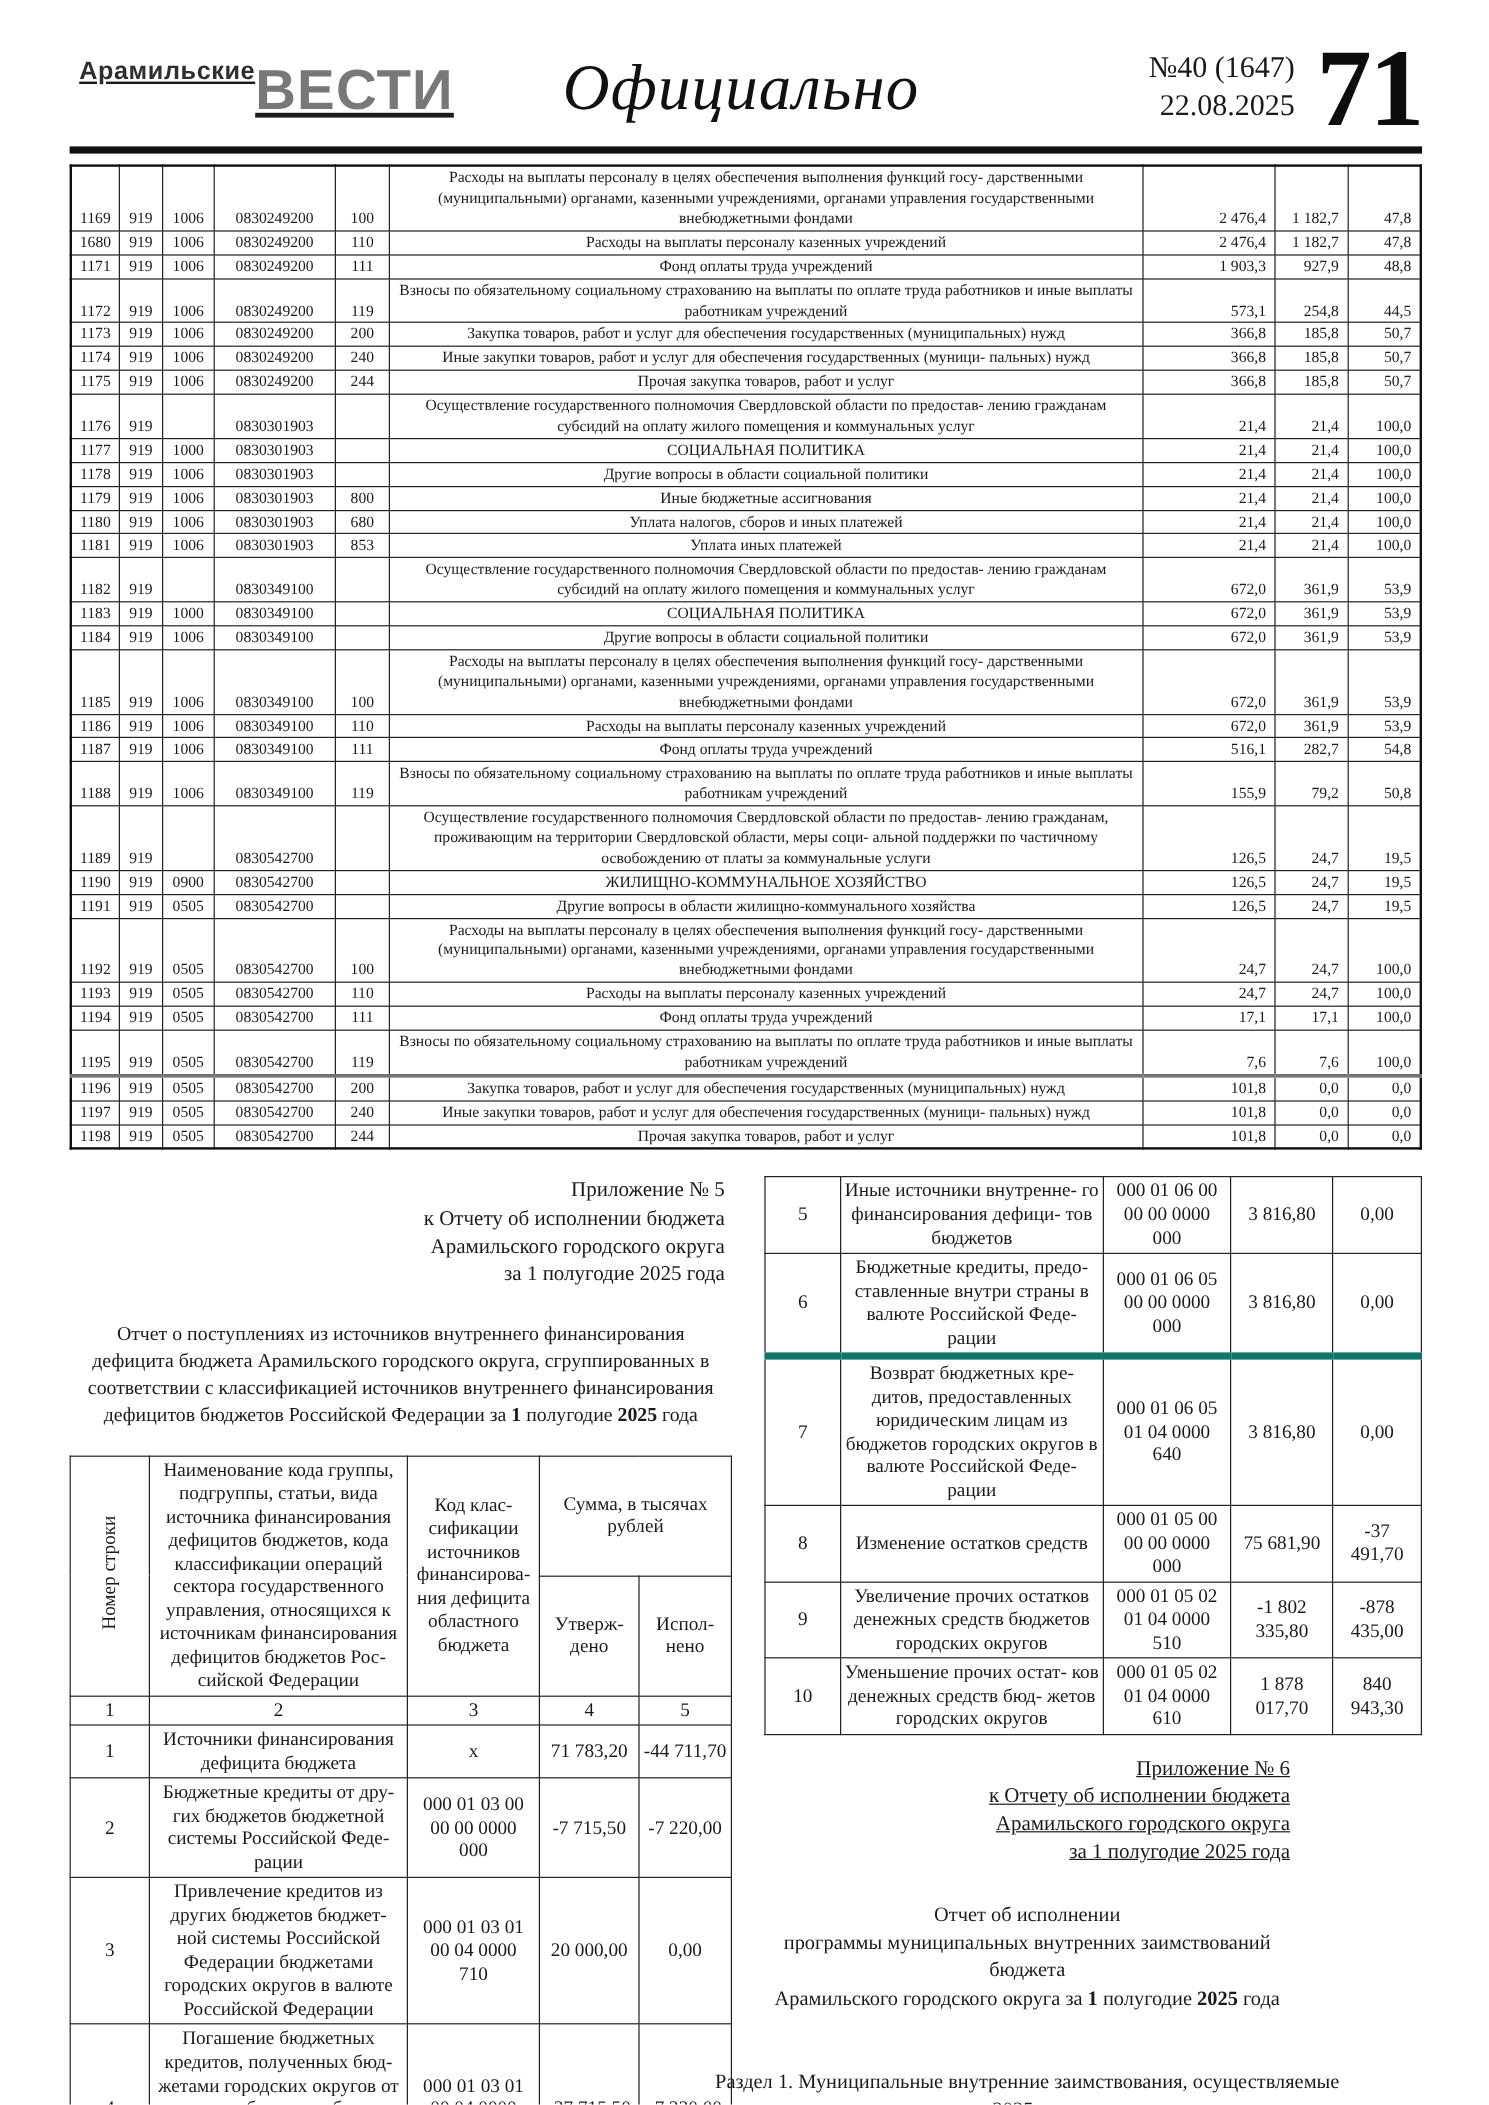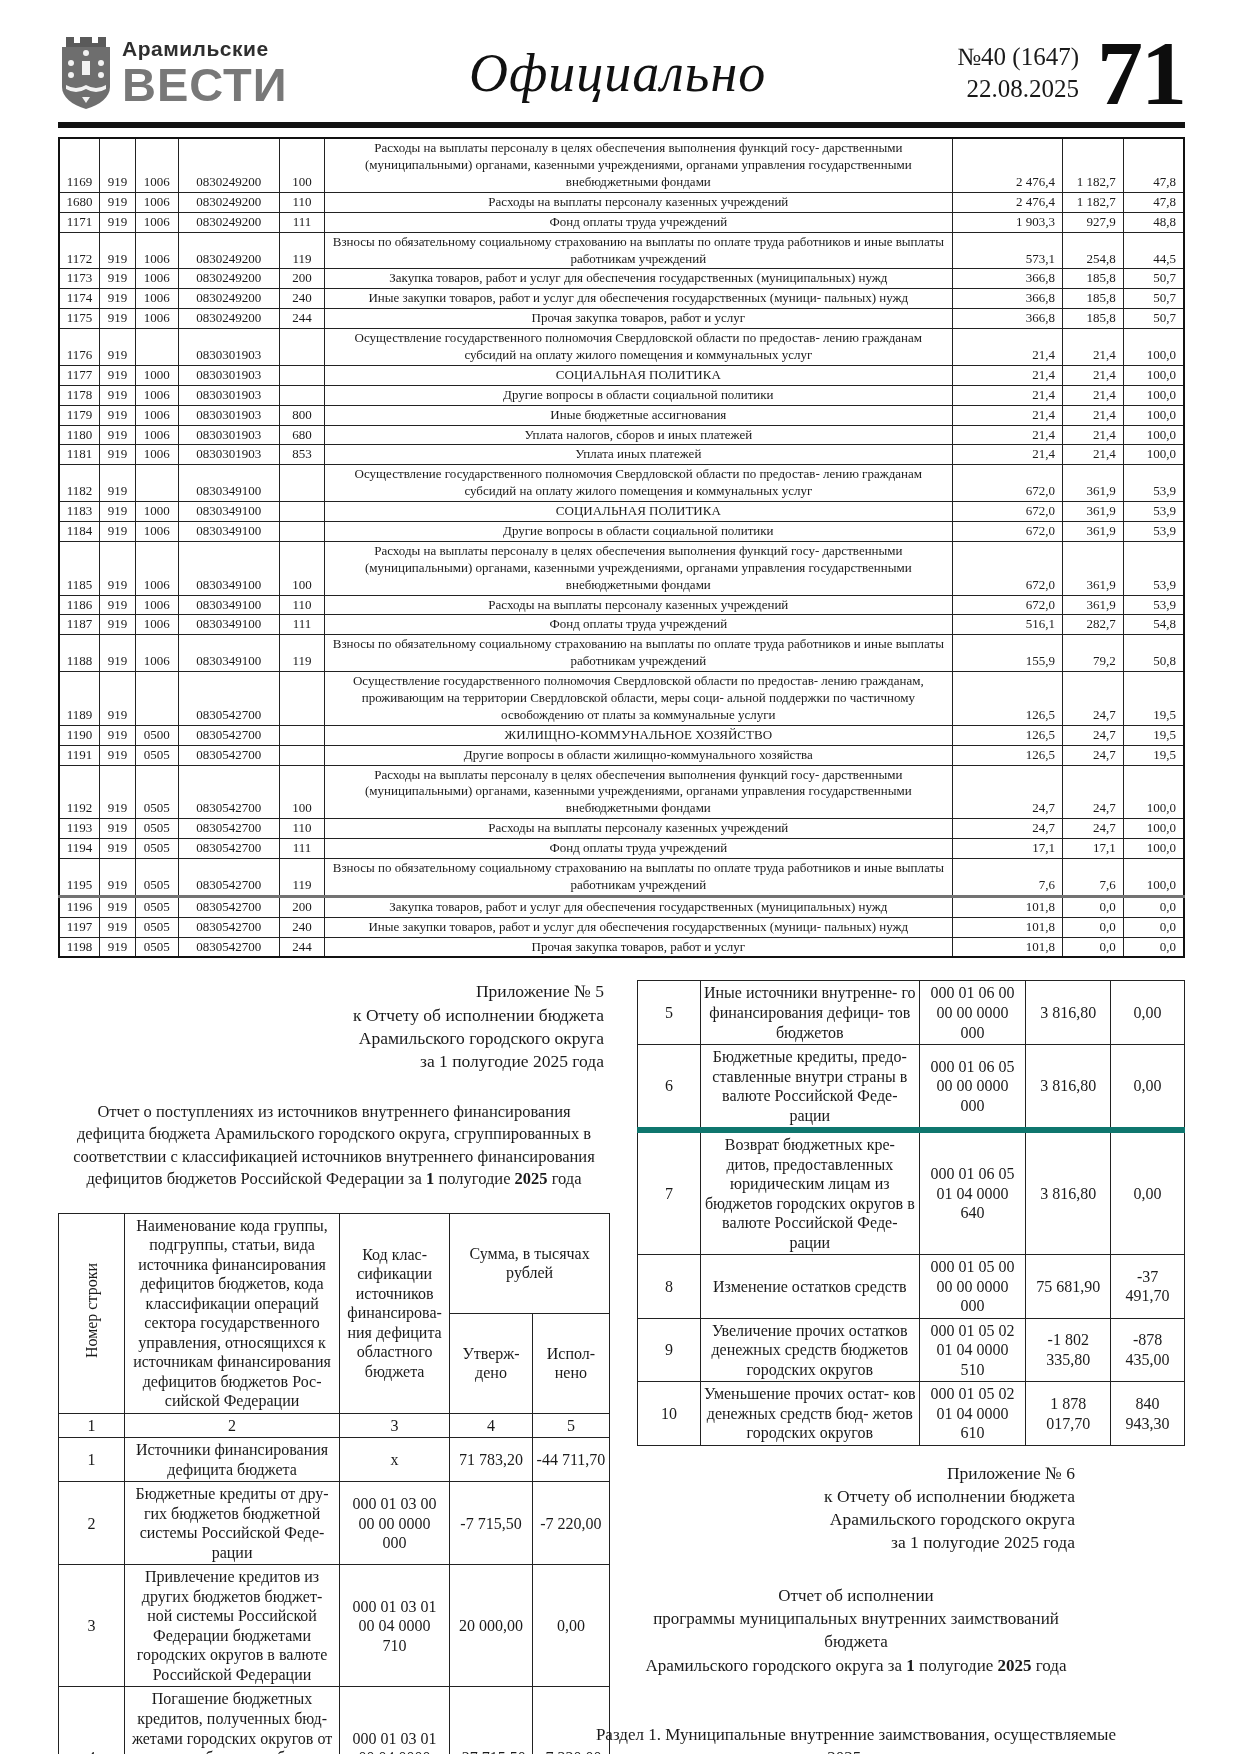--- a/index.html
+++ b/index.html
@@ -5,21 +5,21 @@
   html,body { margin:0; padding:0; background:#ffffff; }
   .page {
     width:1241px; height:1754px; box-sizing:border-box;
     margin:0 auto; background:#fff; color:#1a1a1a;
     font-family:"Liberation Serif", serif;
     padding:34px 56px 20px 58px; position:relative; overflow:hidden;
   }
   
   .masthead { display:flex; align-items:center; }
   .brand { display:flex; align-items:center; gap:8px; width:250px; }
-  .brand-text { display:flex; flex-direction:column; line-height:1; }
+  .brand-text { display:flex; flex-direction:row; line-height:1;text-decoration:underline; }
   .brand-top { font-family:"Liberation Sans", sans-serif; font-weight:bold; font-size:21px; color:#2e2e2e; letter-spacing:.5px; }
   .brand-bottom { font-family:"Liberation Sans", sans-serif; font-weight:bold; font-size:47px; color:#787878; letter-spacing:1px; margin-top:2px; }
   .section-title { flex:1; text-align:center; font-style:italic; font-size:54px; letter-spacing:1px; color:#111; padding-right:30px; }
   .issue-block { text-align:right; font-size:25px; line-height:1.3; white-space:nowrap; padding-right:18px; }
   .page-number { font-size:92px; font-weight:bold; line-height:.85; letter-spacing:-2px; color:#0d0d0d; }
   .head-rule { height:6px; background:#111; margin-top:10px; }
   
   table { border-collapse:collapse; }
   .budget-table { width:100%; margin-top:9px; font-size:13px; line-height:1.3; table-layout:fixed; }
   .budget-table td { border:1px solid #222; padding:1px 3px; text-align:center; vertical-align:bottom; }
@@ -32,21 +32,21 @@
   .col-right { width:548px; margin-left:27px; }
   .appendix-heading { text-align:right; font-size:17.5px; line-height:1.32; padding-right:6px; }
   .report-title { margin-top:28px; text-align:center; font-size:16.5px; line-height:1.36; }
   .src-table { width:100%; margin-top:22px; font-size:16px; line-height:1.22; table-layout:fixed; border:1px solid #222; }
   .src-table th, .src-table td { border:1px solid #222; padding:2px 3px; text-align:center; vertical-align:middle; font-weight:normal; }
   .src-table tr.thick-top td { border-top:6px solid #0f766e; }
   .vert { writing-mode:vertical-rl; transform:rotate(180deg); margin:0 auto; white-space:nowrap; }
   .code-cell { white-space:pre-line; }
   .right-table { margin-top:0; }
   .a6-block { padding-right:110px; }
-  .a6-heading { margin-top:16px; text-align:right; font-size:17.5px; line-height:1.32; }
+  .a6-heading { margin-top:16px; text-align:right; font-size:17.5px; line-height:1.32;text-decoration:underline; }
   .a6-title { margin-top:30px; text-align:center; font-size:17px; line-height:1.36; }
   .a6-section { margin-top:46px; text-align:center; font-size:17px; line-height:1.36; margin-left:-46px; margin-right:64px; }
   b { font-weight:bold; }
 </style>
 </head>
 <body>
 
 <div class="page">
 
   <div class="masthead">
@@ -317,21 +317,21 @@
           <td>0830542700</td>
           <td></td>
           <td>Осуществление государственного полномочия Свердловской области по предостав- лению гражданам, проживающим на территории Свердловской области, меры соци- альной поддержки по частичному освобождению от платы за коммунальные услуги</td>
           <td class="num">126,5</td>
           <td class="num">24,7</td>
           <td class="num">19,5</td>
         </tr>
         <tr>
           <td>1190</td>
           <td>919</td>
-          <td>0500</td>
+          <td>0900</td>
           <td>0830542700</td>
           <td></td>
           <td>ЖИЛИЩНО-КОММУНАЛЬНОЕ ХОЗЯЙСТВО</td>
           <td class="num">126,5</td>
           <td class="num">24,7</td>
           <td class="num">19,5</td>
         </tr>
         <tr>
           <td>1191</td>
           <td>919</td>

